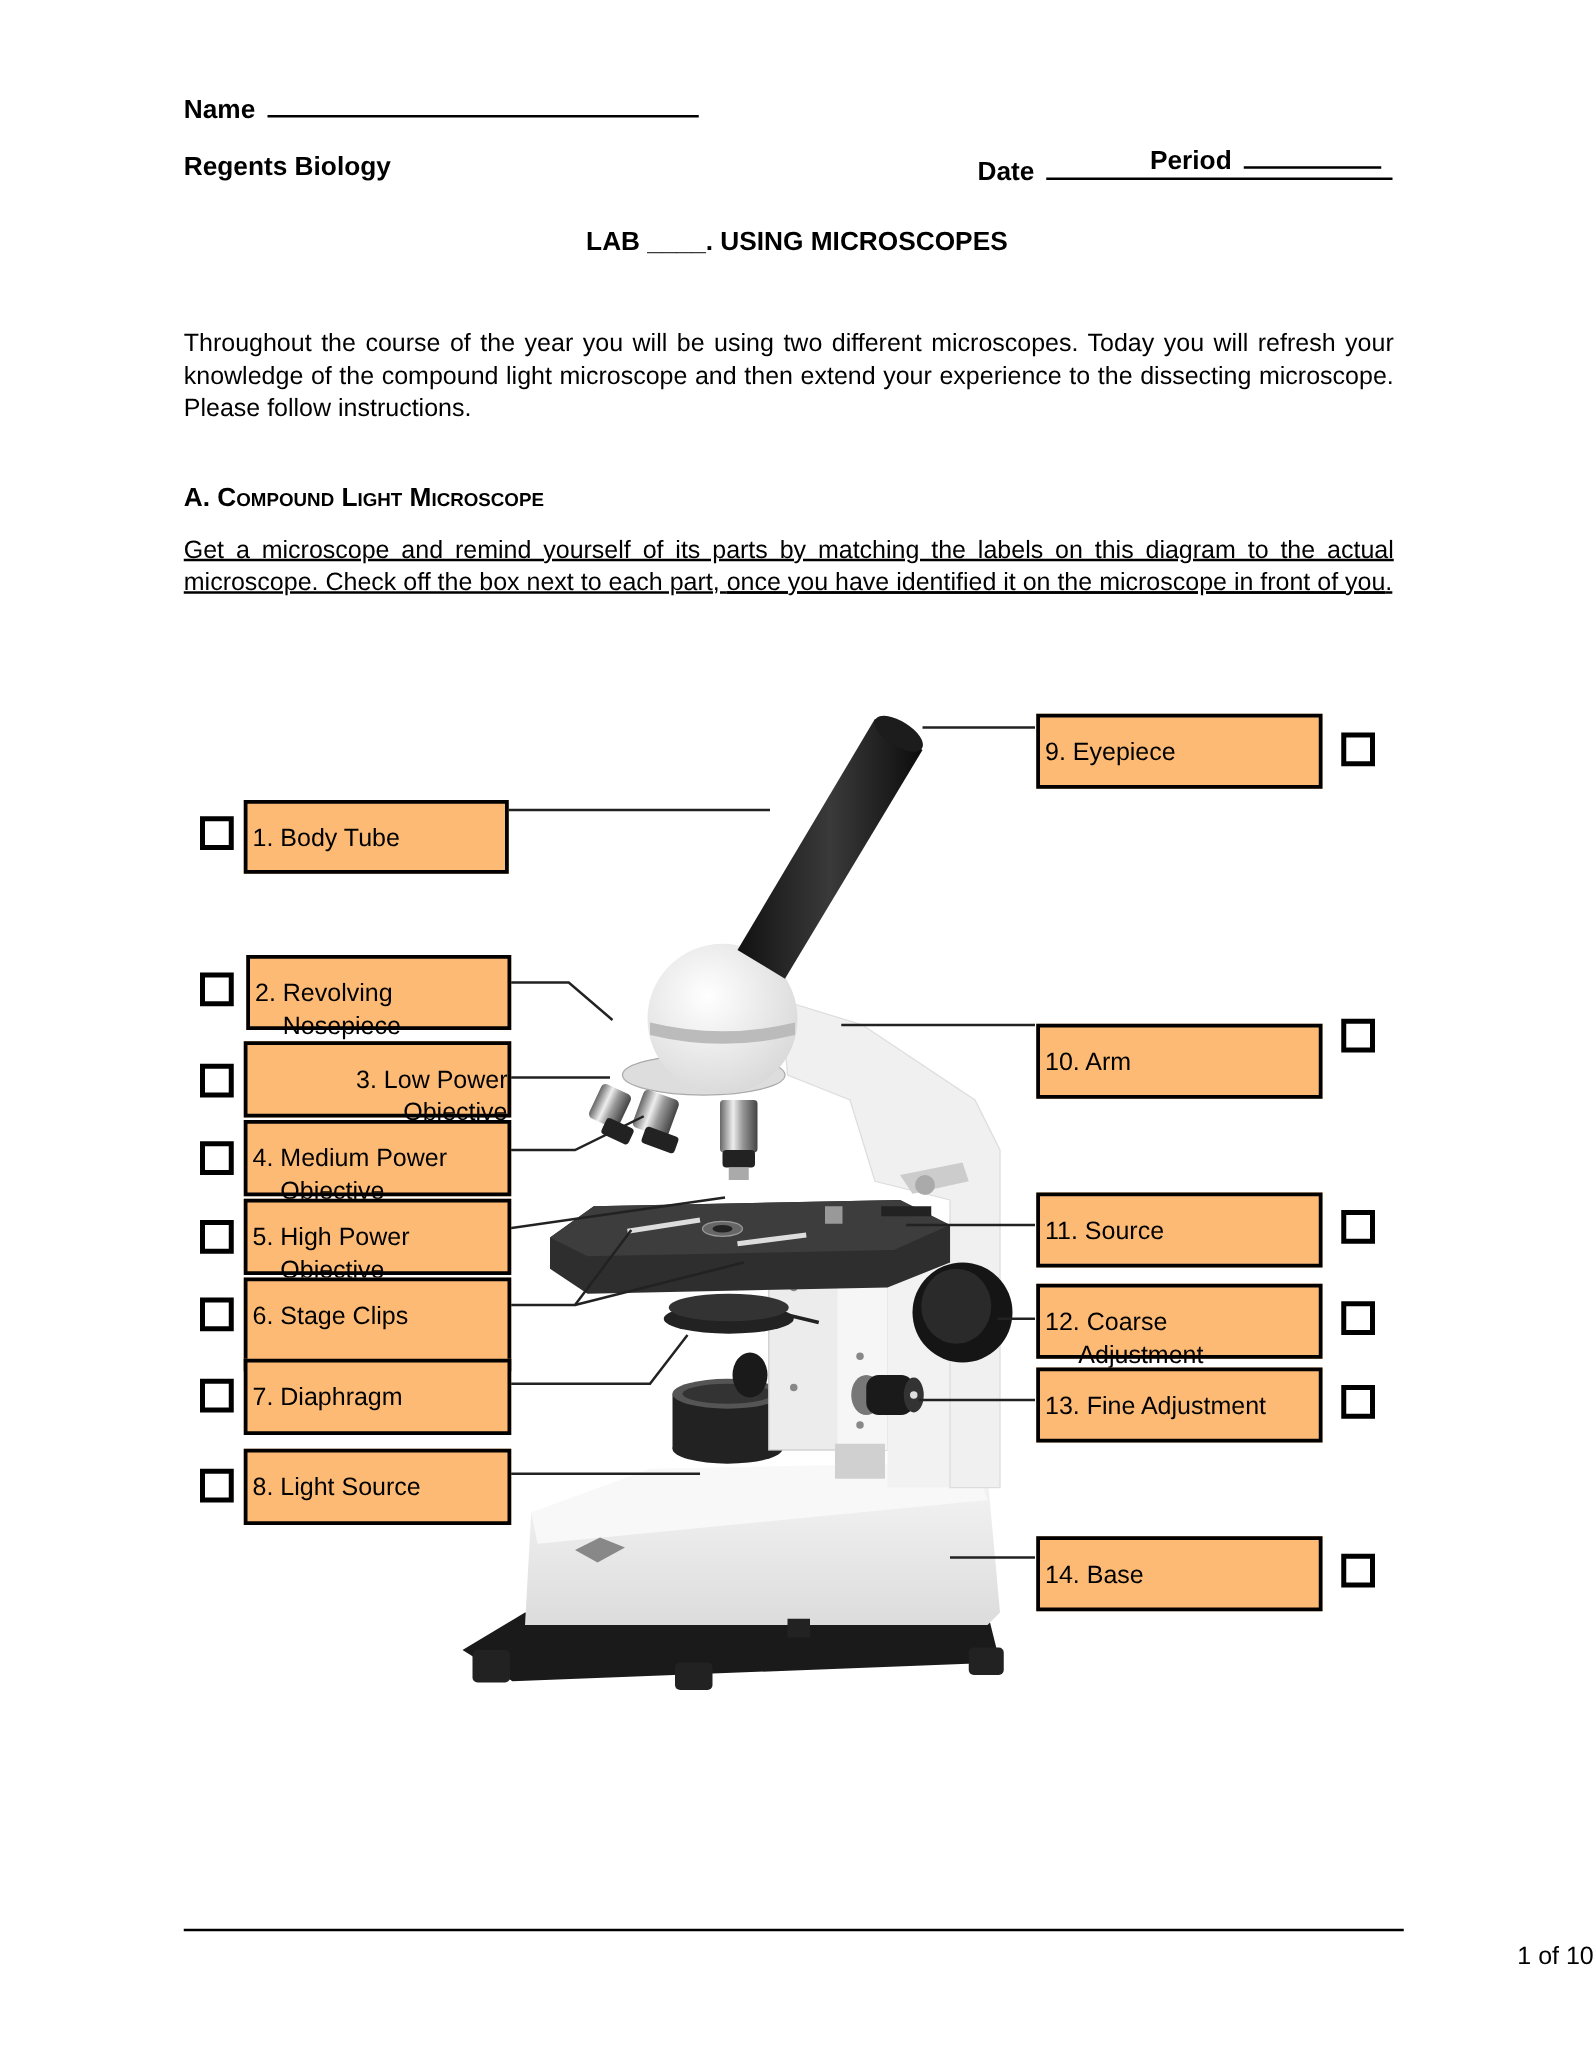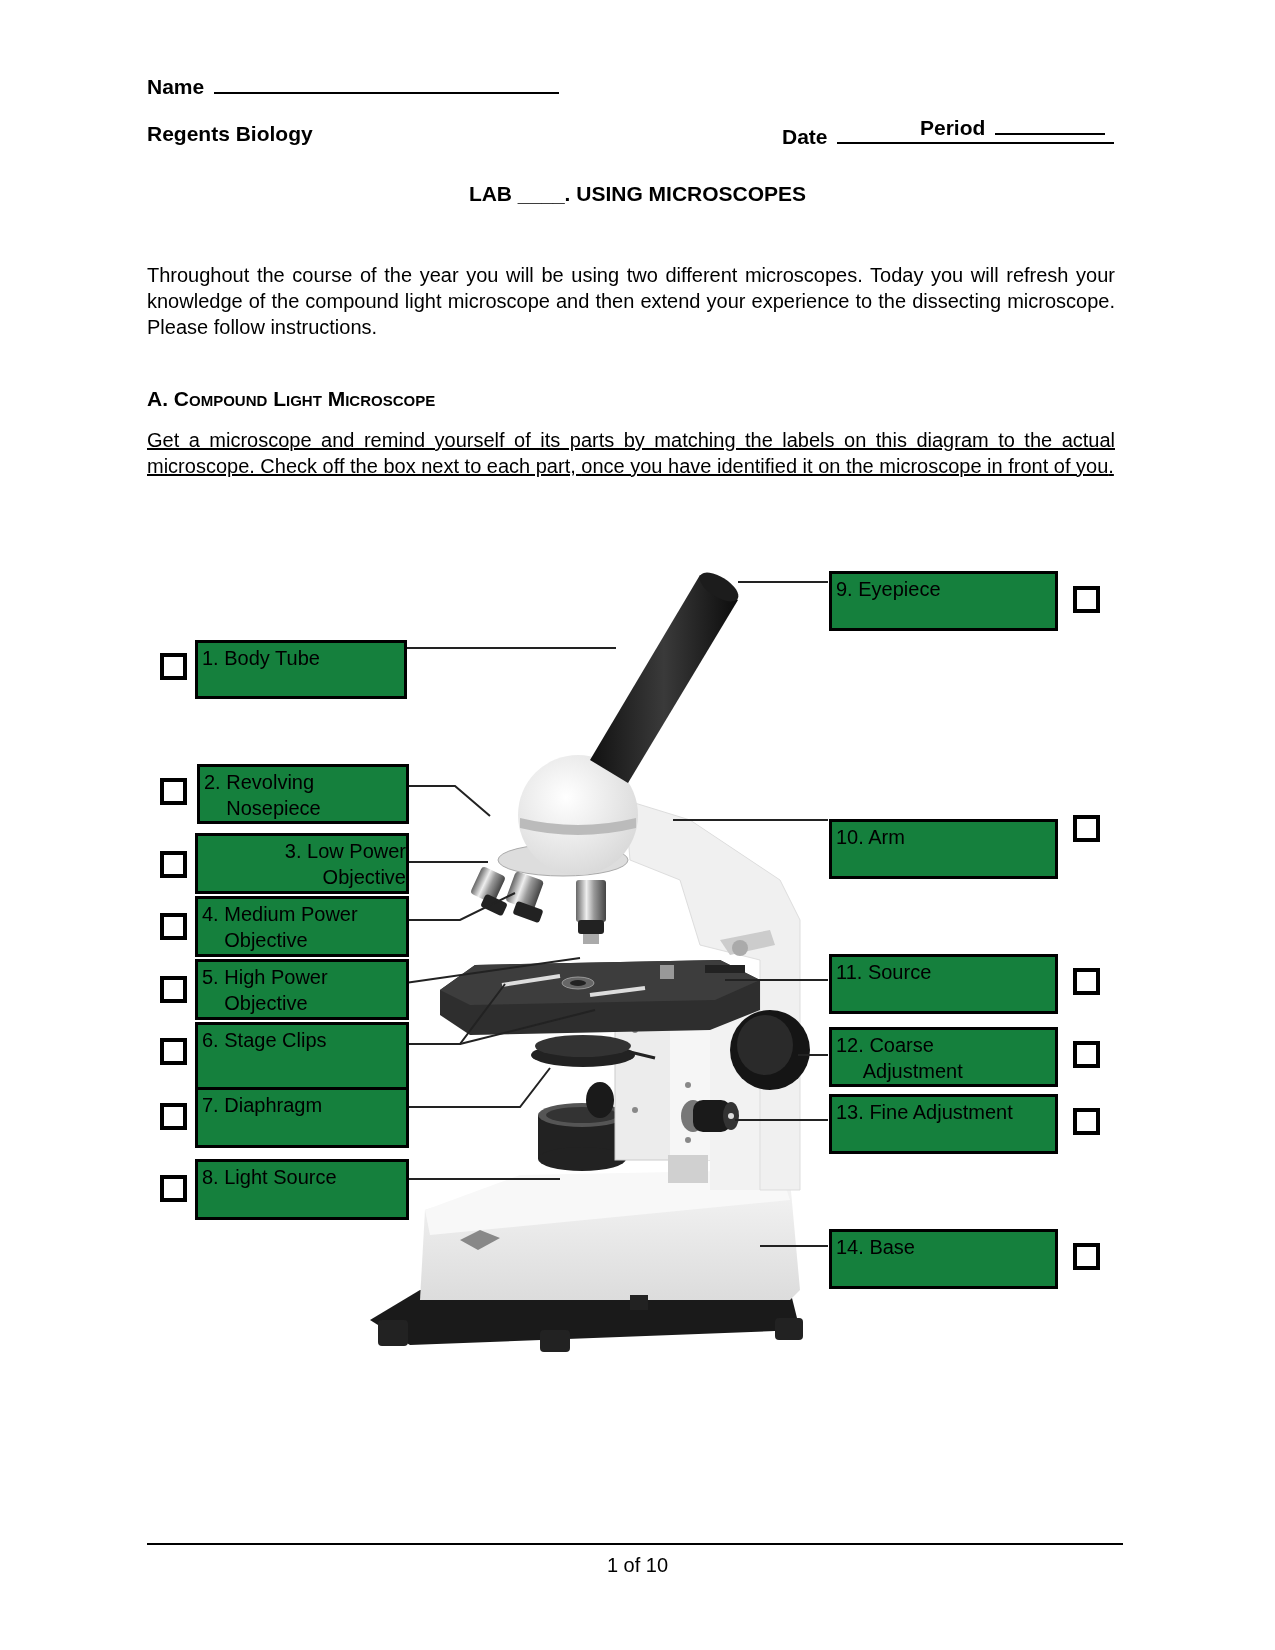--- a/index.html
+++ b/index.html
@@ -5,25 +5,25 @@
     html, body { margin: 0; padding: 0; background: #ffffff; }
     body { width: 1275px; height: 1650px; position: relative; overflow: hidden;
            font-family: "Liberation Sans", sans-serif; color: #000; }
     .abs { position: absolute; }
     .hdr { font-weight: bold; font-size: 21px; }
     .blank { display: inline-block; border-bottom: 2px solid #000; height: 20px; vertical-align: baseline; }
     .title { font-weight: bold; font-size: 21px; }
     .para { font-size: 20px; line-height: 26px; text-align: justify; text-align-last: auto; width: 968px; }
     .sect { font-weight: bold; font-size: 21px; font-variant: small-caps; }
     .u { text-decoration: underline; }
-    .lbox { position: absolute; border: 3px solid #000; background: #15803d; box-sizing: border-box;
-            font-size: 20px; line-height: 26px; padding: 2px 0 0 4px; white-space: pre; }
+    .lbox { position: absolute; border: 3px solid #000; background: #fdba74; box-sizing: border-box;
+            font-size: 20px; line-height: 26px; padding: 15px 0 0 4px; white-space: pre; }
     .check { position: absolute; width: 27px; height: 27px; border: 4px solid #000; box-sizing: border-box; background: #fff; cursor: pointer; }
     .footer-rule { position: absolute; left: 147px; width: 976px; top: 1543px; border-top: 2px solid #000; }
-    .pagenum { position: absolute; left: 0; width: 1275px; top: 1554px; text-align: center; font-size: 20px; }
+    .pagenum { position: absolute; left: 0; width: 1275px; top: 1554px; text-align: right; font-size: 20px; }
     svg.diagram { position: absolute; left: 0; top: 0; }
   </style>
 </head>
 <body>
 
 <div class="abs hdr" style="left:147px; top:72px;">
   <span>Name</span>
   <span class="blank" style="width:345px; margin-left:4px;"></span>
 </div>
 <div class="abs hdr" style="left:920px; top:72px;margin-top:41px;">

